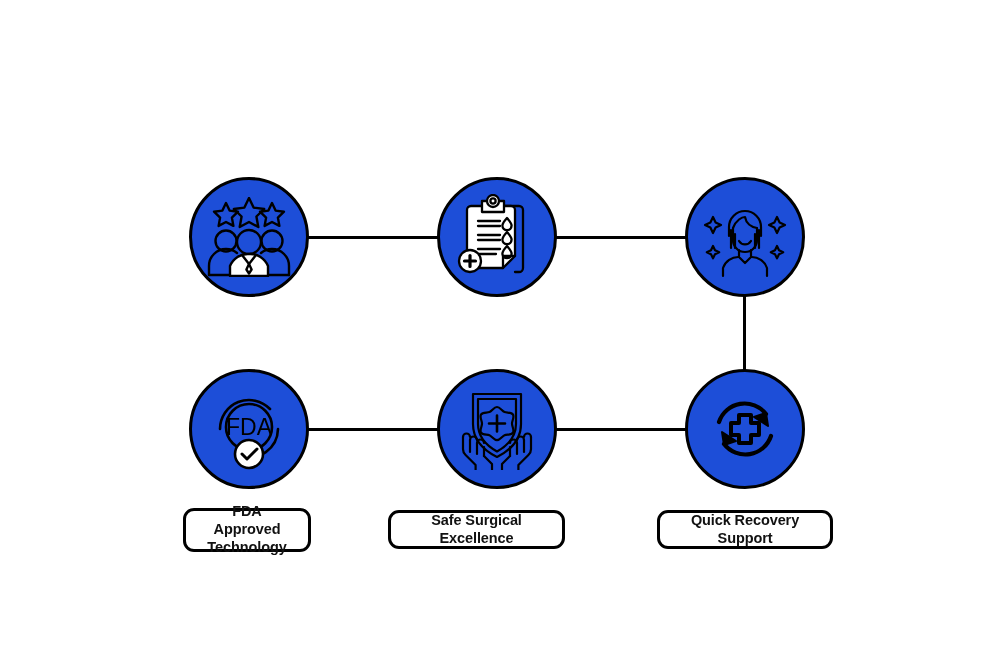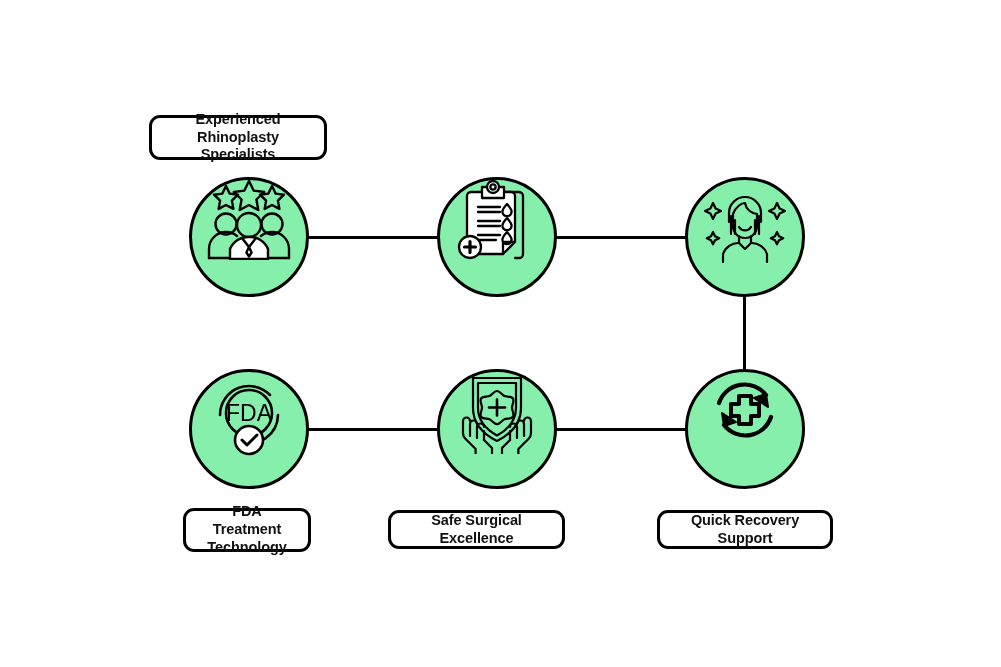--- a/index.html
+++ b/index.html
@@ -15,23 +15,23 @@
   .conn{position:absolute;background:#000;}
   .conn-h{height:3px;}
   .conn-v{width:3px;}
 
   
   .node{
     position:absolute;
     width:120px;height:120px;
     border:3.5px solid #000;
     border-radius:50%;
-    background:#86efac;
+    background:#1d4ed8;
     box-sizing:border-box;
-    display:flex;justify-content:center;
+    display:flex;align-items:center;justify-content:center;
     z-index:3;
   }
   .node svg{display:block;}
 
   
   .label{
     position:absolute;
     border:3px solid #000;
     border-radius:11px;
     background:#fff;
@@ -213,25 +213,22 @@
         <path d="M61 35 l-2 -13 l-12 4 z" fill="#000" stroke-width="2"></path>
 
         <path d="M64 45 a27 27 0 0 1 -47 8"></path>
         <path d="M15 41 l2 13 l12 -4 z" fill="#000" stroke-width="2"></path>
 
         <path d="M32 24 h12 v8 h8 v12 h-8 v8 h-12 v-8 h-8 v-12 h8 z" stroke-width="4"></path>
       </svg>
     </span>
   </div>
 
-  <div class="label" id="lbl-0">
-    <span>Experienced Rhinoplasty Specialists</span>
-  </div>
   <div class="label" id="lbl-3">
-    <span>FDA Treatment Technology</span>
+    <span>FDA Approved Technology</span>
   </div>
   <div class="label" id="lbl-4">
     <span>Safe Surgical Excellence</span>
   </div>
   <div class="label" id="lbl-5">
     <span>Quick Recovery Support</span>
   </div>
 
 </div>
 

